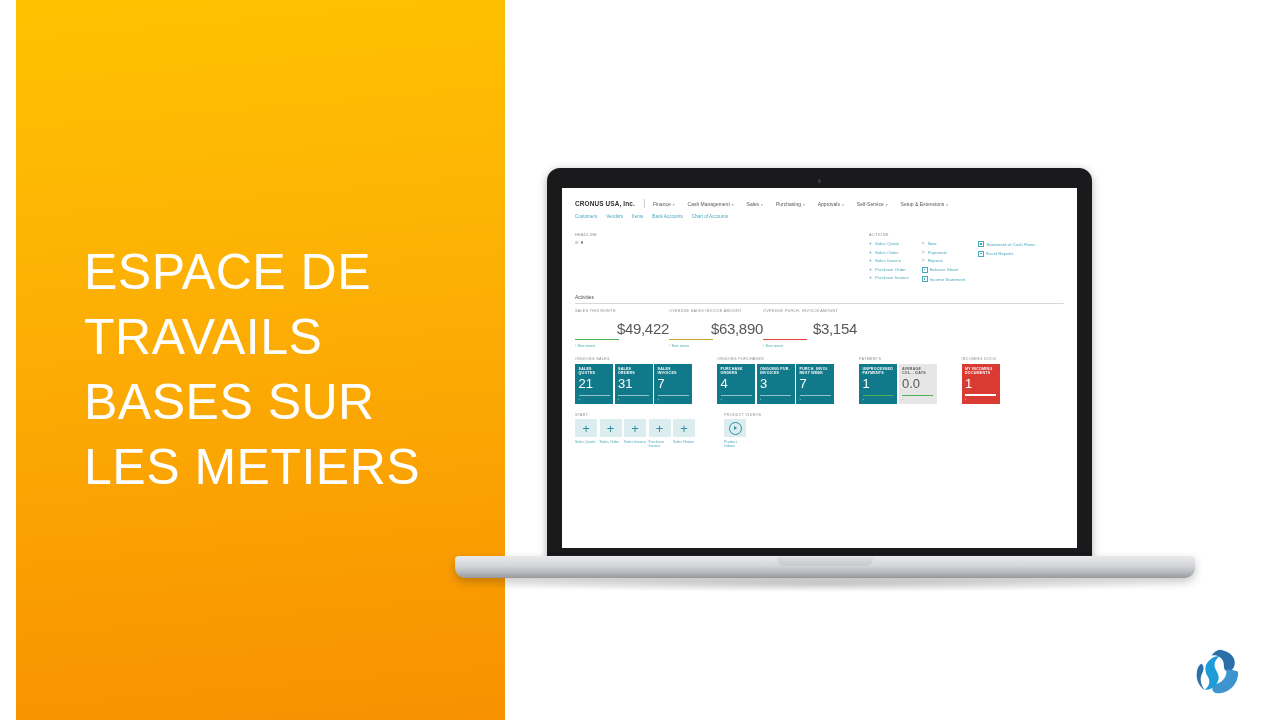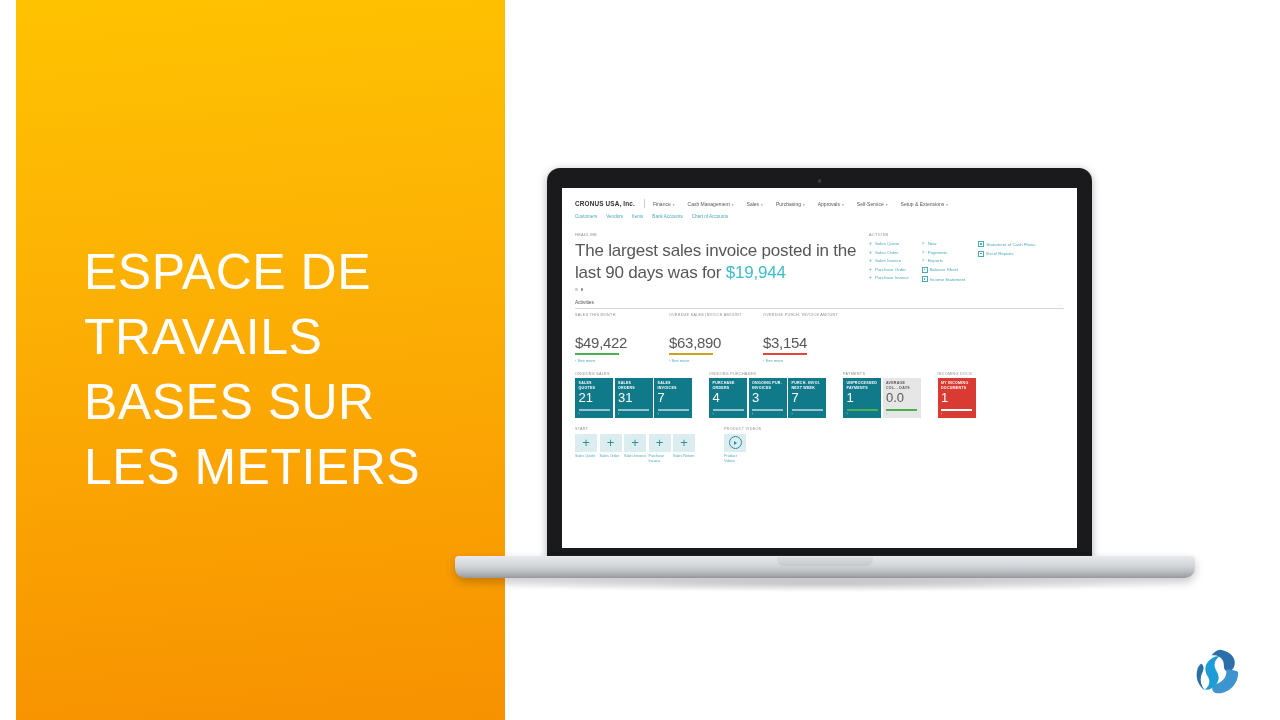--- a/index.html
+++ b/index.html
@@ -107,26 +107,26 @@
   .sq::after{content:"";position:absolute;left:1px;top:1px;width:1.6px;height:1.6px;background:#4aa8bb;}
 
   
   #activities{padding:9px 13px 0 13px;}
   #act-title{font-size:4.8px;color:#4d4d4d;}
   #act-rule{height:.7px;background:#d8d8d8;margin-top:3px;position:relative;}
   #act-ellipsis{position:absolute;right:0;top:-5px;font-size:4.5px;color:#b6b6b6;letter-spacing:.6px;}
   #cues{display:flex;margin-top:5px;}
   .cue{width:94px;}
   .cue-cap{font-size:3.7px;color:#8d8d8d;letter-spacing:.3px;text-transform:uppercase;white-space:nowrap;}
-  .cue-val{font-size:15px;color:#585858;font-weight:300;line-height:18px;margin-top:17px;letter-spacing:-.3px;}
+  .cue-val{font-size:15px;color:#585858;font-weight:300;line-height:18px;margin-top:7px;letter-spacing:-.3px;text-align:right;}
   .cue-bar{height:1.6px;width:44px;margin-top:1px;}
   .cue-more{font-size:4.1px;color:#4aa8bb;margin-top:3px;}
 
   
-  #tilerow{display:flex;padding:9px 13px 0 13px;gap:4px;}
+  #tilerow{display:flex;padding:9px 13px 0 13px;gap:12px;}
   .grp{margin-right:13px;}
   .grp-cap{font-size:3.7px;color:#8d8d8d;letter-spacing:.3px;text-transform:uppercase;white-space:nowrap;margin-bottom:2.5px;}
   .tiles{display:flex;gap:1.5px;}
   .tile{
     width:38px;height:40px;background:#10798A;color:#fff;
     position:relative;padding:3px 3.5px;box-sizing:border-box;
   }
   .tile.gray{background:#e6e6e6;color:#5a5a5a;}
   .tile.red{background:#D93A32;}
   .t-cap{font-size:3.6px;line-height:4.6px;letter-spacing:.25px;text-transform:uppercase;font-weight:bold;}
@@ -188,21 +188,20 @@
           <div class="subitem">Vendors</div>
           <div class="subitem">Items</div>
           <div class="subitem">Bank Accounts</div>
           <div class="subitem">Chart of Accounts</div>
         </div>
 
         <div id="midrow">
 
           <div id="headline-col">
             <div class="sec-cap">HEADLINE</div>
-            <div id="headline"><span>The largest sales invoice posted in the last 90 days was for </span><span class="amt">$19,944</span></div>
             <div id="dots">
               <span class="dot"></span>
               <span class="dot on"></span>
             </div>
           </div>
 
           <div id="actions-col">
             <div class="sec-cap">ACTIONS</div>
             <div id="actions-grid">
 

